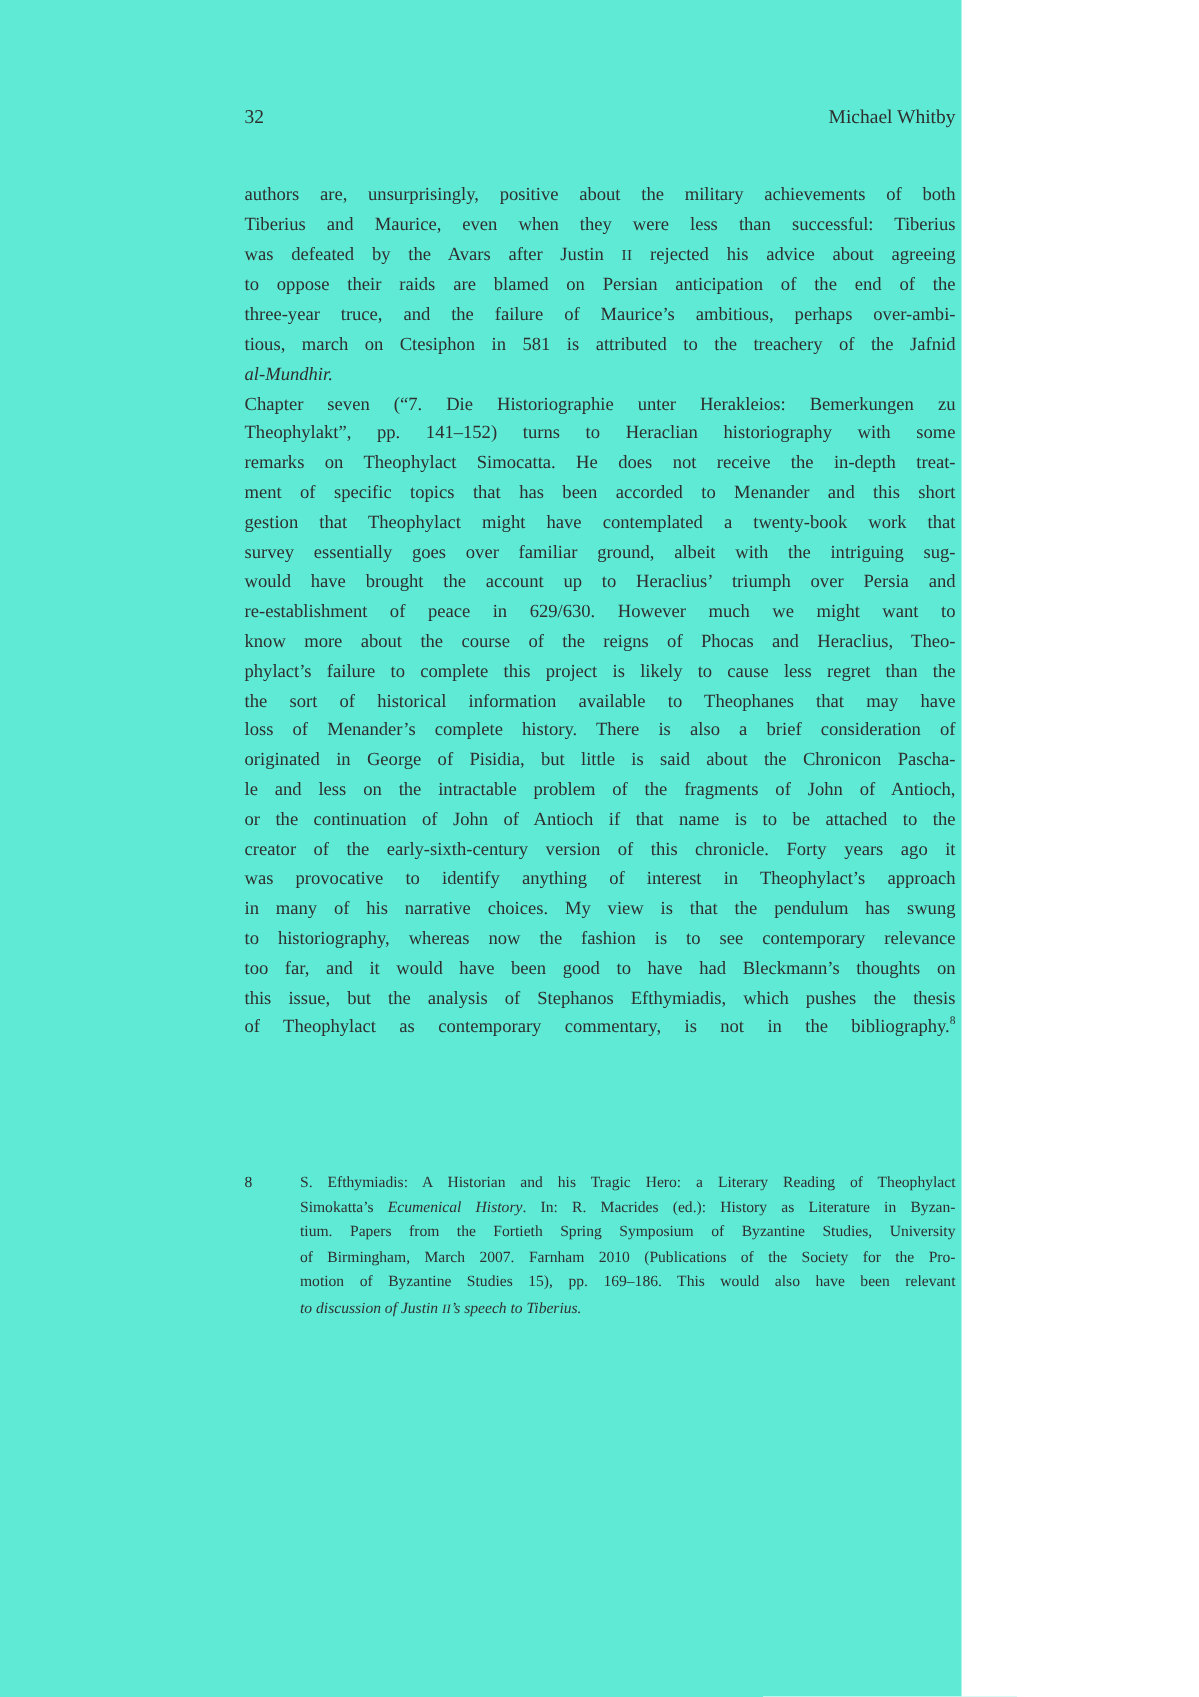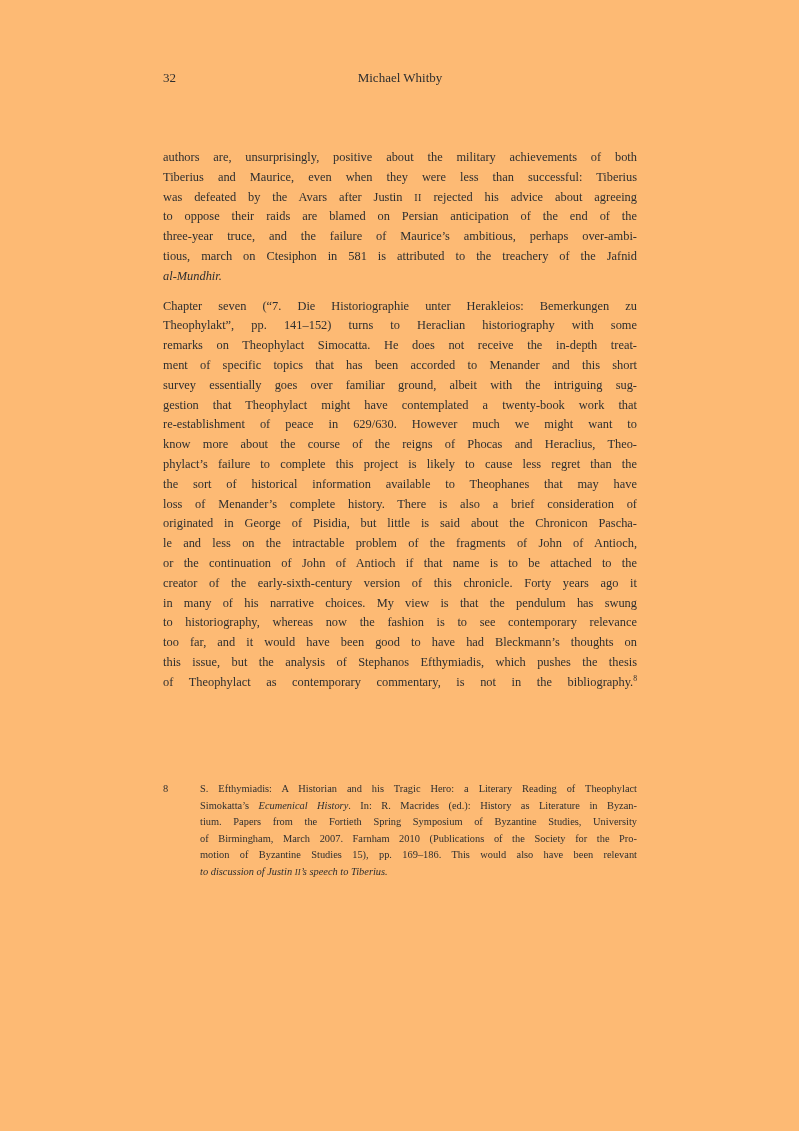--- a/index.html
+++ b/index.html
@@ -2,55 +2,54 @@
 <html><head>
 <meta charset="utf-8">
 <style>
   html, body {
     margin: 0;
     padding: 0;
     background: #ffffff;
   }
   .page {
     position: relative;
-    width: 799px;
+    width: 641px;
     height: 1131px;
-    background: #fdba74;
+    background: #5eead4;
     font-family: "Liberation Serif", "DejaVu Serif", serif;
     color: #2f2f2f;
     overflow: hidden;
   }
   .running-header {
     position: absolute;
     top: 70px;
     left: 163px;
     width: 474px;
     height: 18px;
     font-size: 13px;
     line-height: 16px;
   }
   .page-number {
     position: absolute;
     left: 0;
     top: 0;
   }
   .running-head {
     display: block;
-    text-align: center;
+    text-align: right;
   }
   .text-block {
     position: absolute;
     left: 163px;
-    top: 148px;
+    top: 120px;
     width: 474px;
     font-size: 12.4px;
     line-height: 19.8px;
   }
   .paragraph + .paragraph {
-    margin-top: 10px;
   }
   .tline {
     text-align: justify;
     text-align-last: justify;
     white-space: normal;
   }
   .tline.last {
     text-align-last: left;
     font-style: italic;
   }
@@ -102,31 +101,33 @@
         <div class="tline">to oppose their raids are blamed on Persian anticipation of the end of the</div>
         <div class="tline">three-year truce, and the failure of Maurice’s ambitious, perhaps over-ambi-</div>
         <div class="tline">tious, march on Ctesiphon in 581 is attributed to the treachery of the Jafnid</div>
         <div class="tline last">al-Mundhir.</div>
       </div>
     <div class="paragraph">
         <div class="tline">Chapter seven (“7. Die Historiographie unter Herakleios: Bemerkungen zu</div>
         <div class="tline">Theophylakt”, pp. 141–152) turns to Heraclian historiography with some</div>
         <div class="tline">remarks on Theophylact Simocatta. He does not receive the in-depth treat-</div>
         <div class="tline">ment of specific topics that has been accorded to Menander and this short</div>
+        <div class="tline">gestion that Theophylact might have contemplated a twenty-book work that</div>
         <div class="tline">survey essentially goes over familiar ground, albeit with the intriguing sug-</div>
-        <div class="tline">gestion that Theophylact might have contemplated a twenty-book work that</div>
+        <div class="tline">would have brought the account up to Heraclius’ triumph over Persia and</div>
         <div class="tline">re-establishment of peace in 629/630. However much we might want to</div>
         <div class="tline">know more about the course of the reigns of Phocas and Heraclius, Theo-</div>
         <div class="tline">phylact’s failure to complete this project is likely to cause less regret than the</div>
         <div class="tline">the sort of historical information available to Theophanes that may have</div>
         <div class="tline">loss of Menander’s complete history. There is also a brief consideration of</div>
         <div class="tline">originated in George of Pisidia, but little is said about the Chronicon Pascha-</div>
         <div class="tline">le and less on the intractable problem of the fragments of John of Antioch,</div>
         <div class="tline">or the continuation of John of Antioch if that name is to be attached to the</div>
         <div class="tline">creator of the early-sixth-century version of this chronicle. Forty years ago it</div>
+        <div class="tline">was provocative to identify anything of interest in Theophylact’s approach</div>
         <div class="tline">in many of his narrative choices. My view is that the pendulum has swung</div>
         <div class="tline">to historiography, whereas now the fashion is to see contemporary relevance</div>
         <div class="tline">too far, and it would have been good to have had Bleckmann’s thoughts on</div>
         <div class="tline">this issue, but the analysis of Stephanos Efthymiadis, which pushes the thesis</div>
         <div class="tline">of Theophylact as contemporary commentary, is not in the bibliography.<span class="st-sup">8</span></div>
       </div>
   </main>
 
   <section class="footnotes">
     <div class="footnote">

